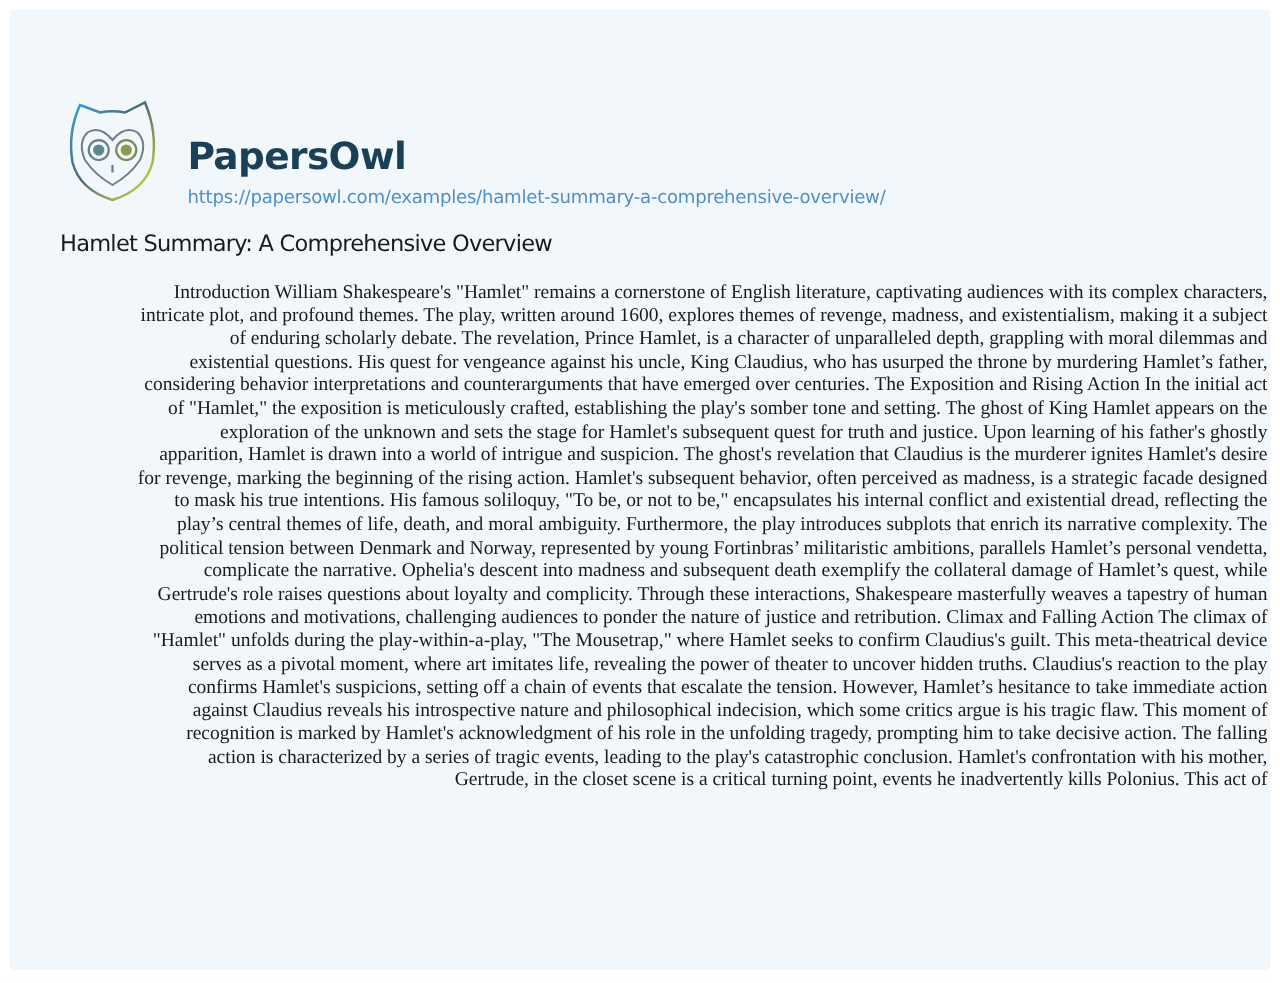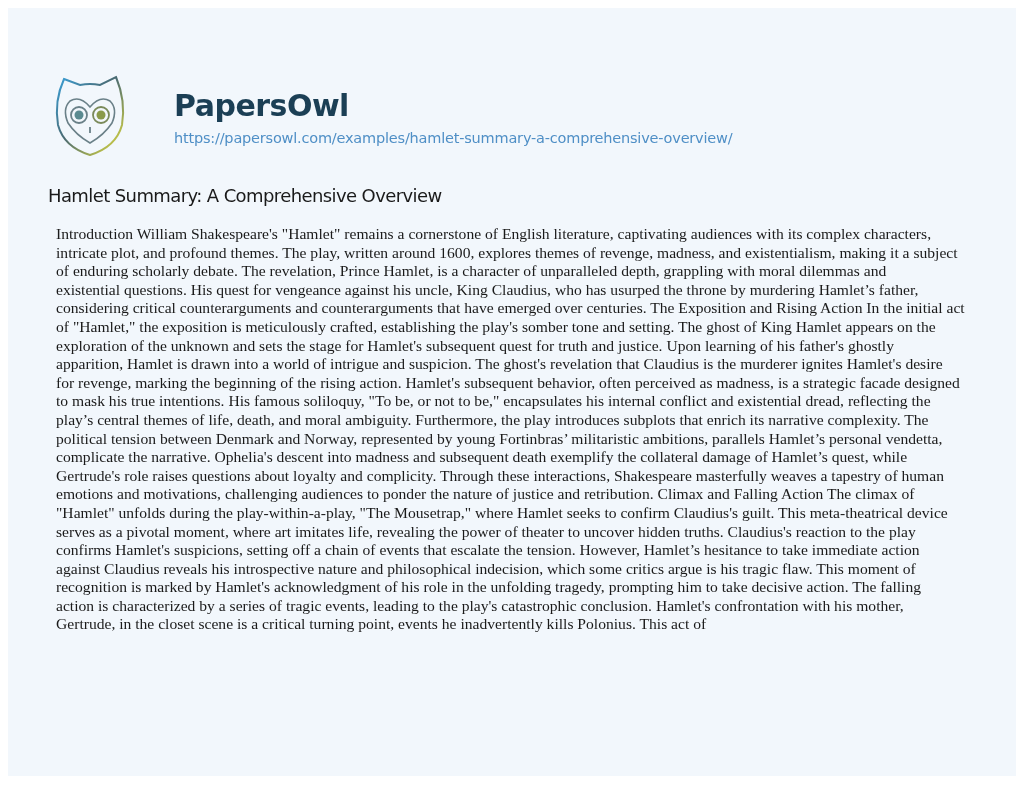--- a/index.html
+++ b/index.html
@@ -18,22 +18,21 @@
       height: 768px;
       background: #f2f7fc;
       box-sizing: border-box;
     }
     .brand {
       position: absolute;
       left: 42px;
       top: 58px;
       height: 100px;
       display: flex;
-      align-items: center;
-      gap: 24px;
+      align-items: flex-end;
     }
     .logo {
       width: 80px;
       height: 90px;
       margin-right: 20px;
     }
     .brand-text {
       display: flex;
       flex-direction: column;
       padding-top: 2px;
@@ -70,20 +69,21 @@
     .body-text {
       position: absolute;
       left: 48px;
       top: 217px;
       width: 958px;
       margin: 0;
       font-family: "Liberation Serif", serif;
       font-size: 15.6px;
       line-height: 18.6px;
       color: #1a1a1a;
+      text-align: right;
     }
     .body-text .line {
       display: block;
       white-space: nowrap;
     }
   </style>
 </head>
 <body>
 
 <div class="card">
@@ -111,21 +111,21 @@
     </div>
   </div>
 
   <h1 class="title">Hamlet Summary: A Comprehensive Overview</h1>
 
   <div class="body-text">
     <span class="line">Introduction William Shakespeare's "Hamlet" remains a cornerstone of English literature, captivating audiences with its complex characters,</span>
     <span class="line">intricate plot, and profound themes. The play, written around 1600, explores themes of revenge, madness, and existentialism, making it a subject</span>
     <span class="line">of enduring scholarly debate. The revelation, Prince Hamlet, is a character of unparalleled depth, grappling with moral dilemmas and</span>
     <span class="line">existential questions. His quest for vengeance against his uncle, King Claudius, who has usurped the throne by murdering Hamlet’s father,</span>
-    <span class="line">considering critical counterarguments and counterarguments that have emerged over centuries. The Exposition and Rising Action In the initial act</span>
+    <span class="line">considering behavior interpretations and counterarguments that have emerged over centuries. The Exposition and Rising Action In the initial act</span>
     <span class="line">of "Hamlet," the exposition is meticulously crafted, establishing the play's somber tone and setting. The ghost of King Hamlet appears on the</span>
     <span class="line">exploration of the unknown and sets the stage for Hamlet's subsequent quest for truth and justice. Upon learning of his father's ghostly</span>
     <span class="line">apparition, Hamlet is drawn into a world of intrigue and suspicion. The ghost's revelation that Claudius is the murderer ignites Hamlet's desire</span>
     <span class="line">for revenge, marking the beginning of the rising action. Hamlet's subsequent behavior, often perceived as madness, is a strategic facade designed</span>
     <span class="line">to mask his true intentions. His famous soliloquy, "To be, or not to be," encapsulates his internal conflict and existential dread, reflecting the</span>
     <span class="line">play’s central themes of life, death, and moral ambiguity. Furthermore, the play introduces subplots that enrich its narrative complexity. The</span>
     <span class="line">political tension between Denmark and Norway, represented by young Fortinbras’ militaristic ambitions, parallels Hamlet’s personal vendetta,</span>
     <span class="line">complicate the narrative. Ophelia's descent into madness and subsequent death exemplify the collateral damage of Hamlet’s quest, while</span>
     <span class="line">Gertrude's role raises questions about loyalty and complicity. Through these interactions, Shakespeare masterfully weaves a tapestry of human</span>
     <span class="line">emotions and motivations, challenging audiences to ponder the nature of justice and retribution. Climax and Falling Action The climax of</span>

